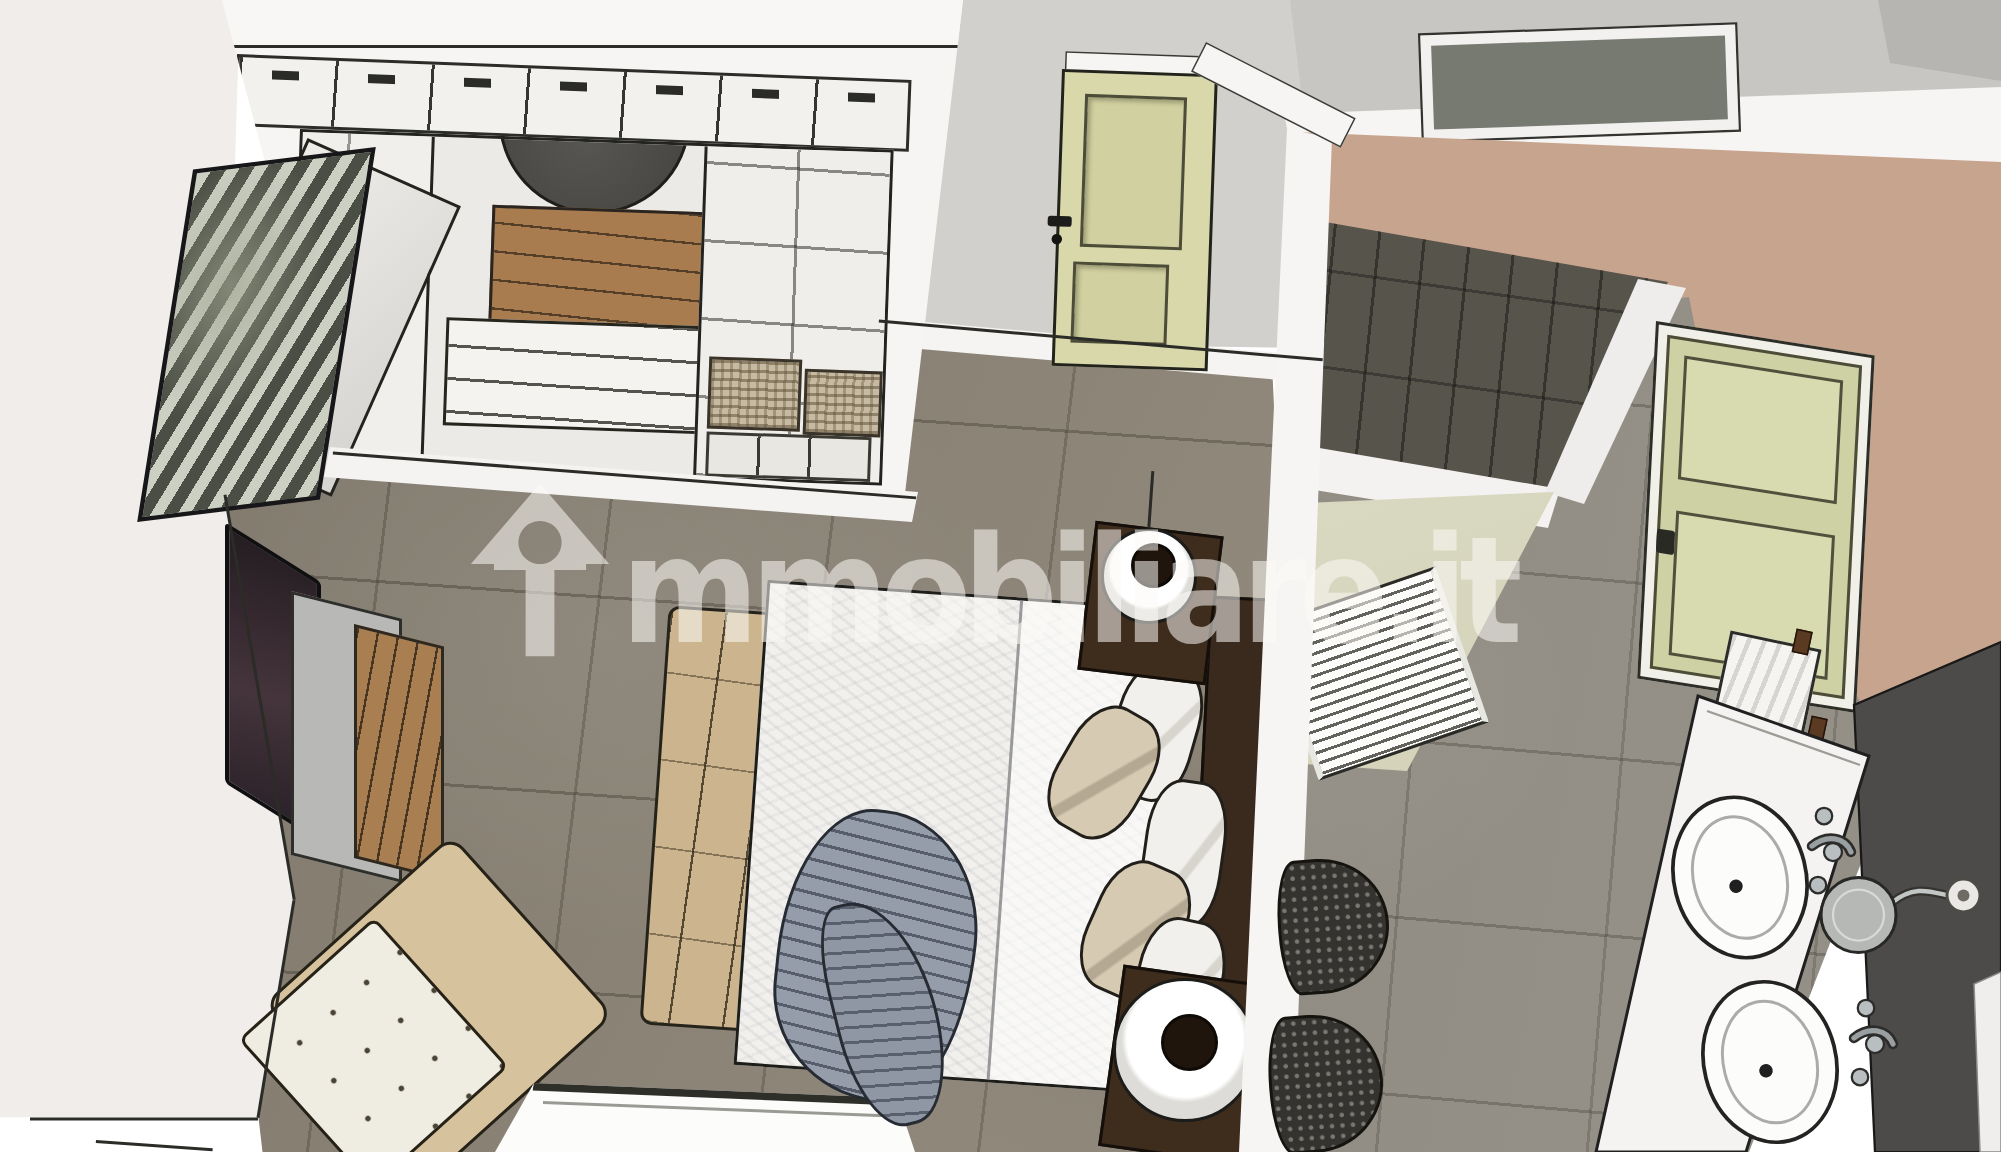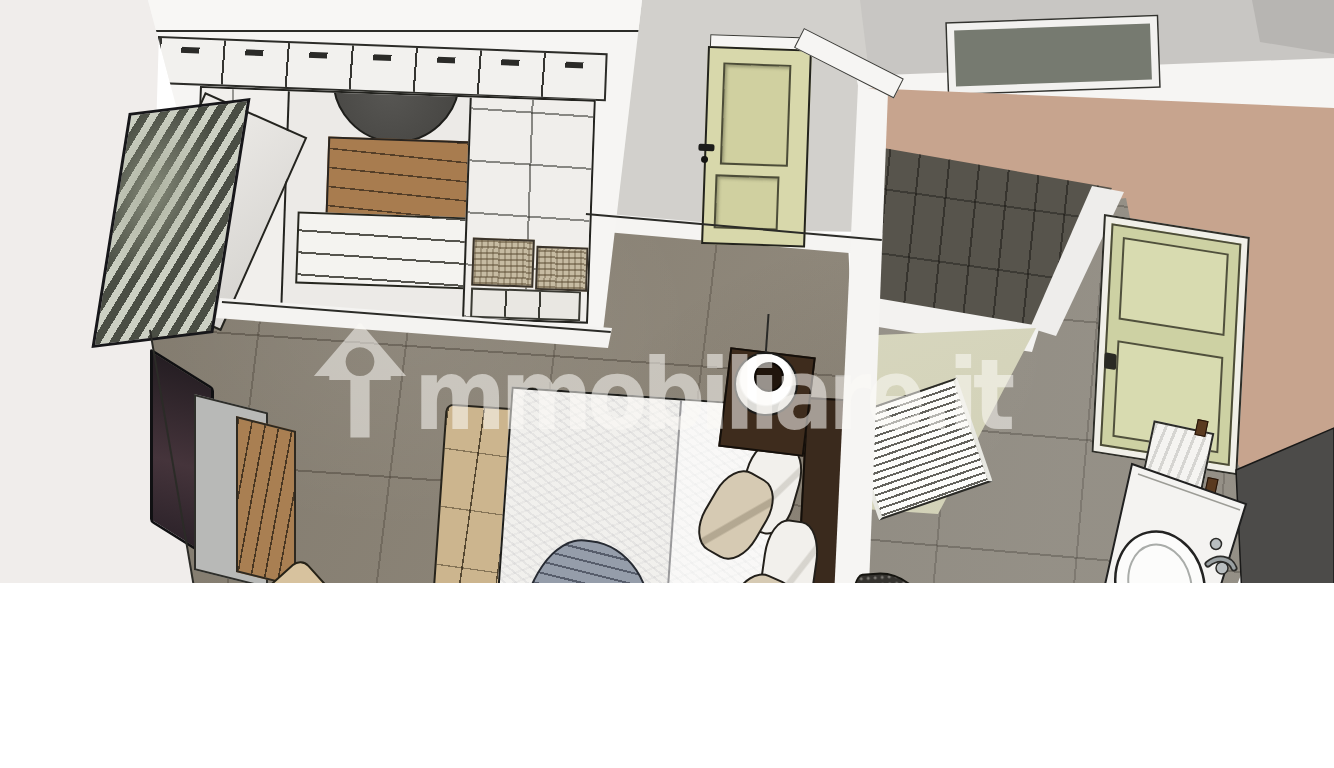--- a/index.html
+++ b/index.html
@@ -1,16 +1,16 @@
 <!DOCTYPE html>
 <html><head>
 <meta charset="utf-8">
 <style>
   html,body{margin:0;padding:0;background:#ffffff;}
-  #canvas{position:relative;width:1334px;height:583px;overflow:hidden;background:#ffffff;
+  #canvas{position:relative;width:1334px;height:768px;overflow:hidden;background:#ffffff;
           font-family:"DejaVu Sans",sans-serif;}
   .cv{position:absolute;inset:0;}
   .p{position:absolute;}
 
   
   #leftWall{background:#f0edeb;clip-path:polygon(0 0,160px 0,150px 330px,196px 600px,172px 745px,0 745px);}
   #bedroomFloor{background:#8a8274;
     background-image:
       linear-gradient(115deg,rgba(0,0,0,.10),rgba(255,255,255,.07) 70%),
       repeating-linear-gradient(4deg,rgba(56,48,38,.38) 0 2px,transparent 2px 132px),

